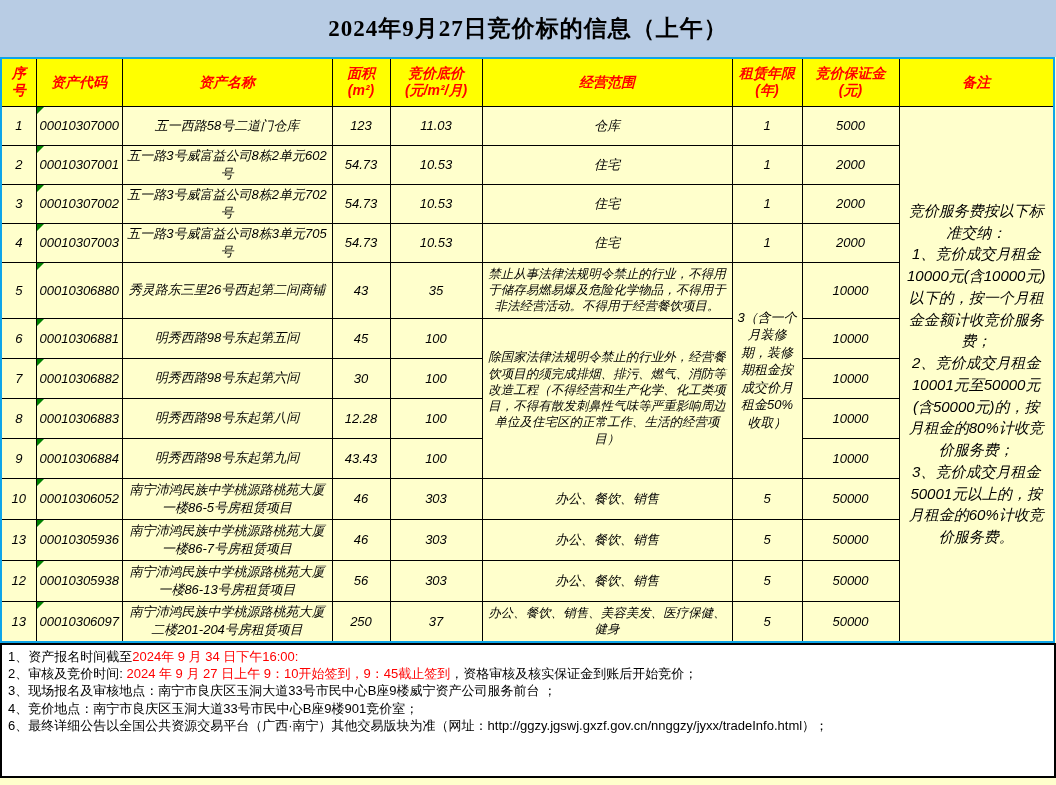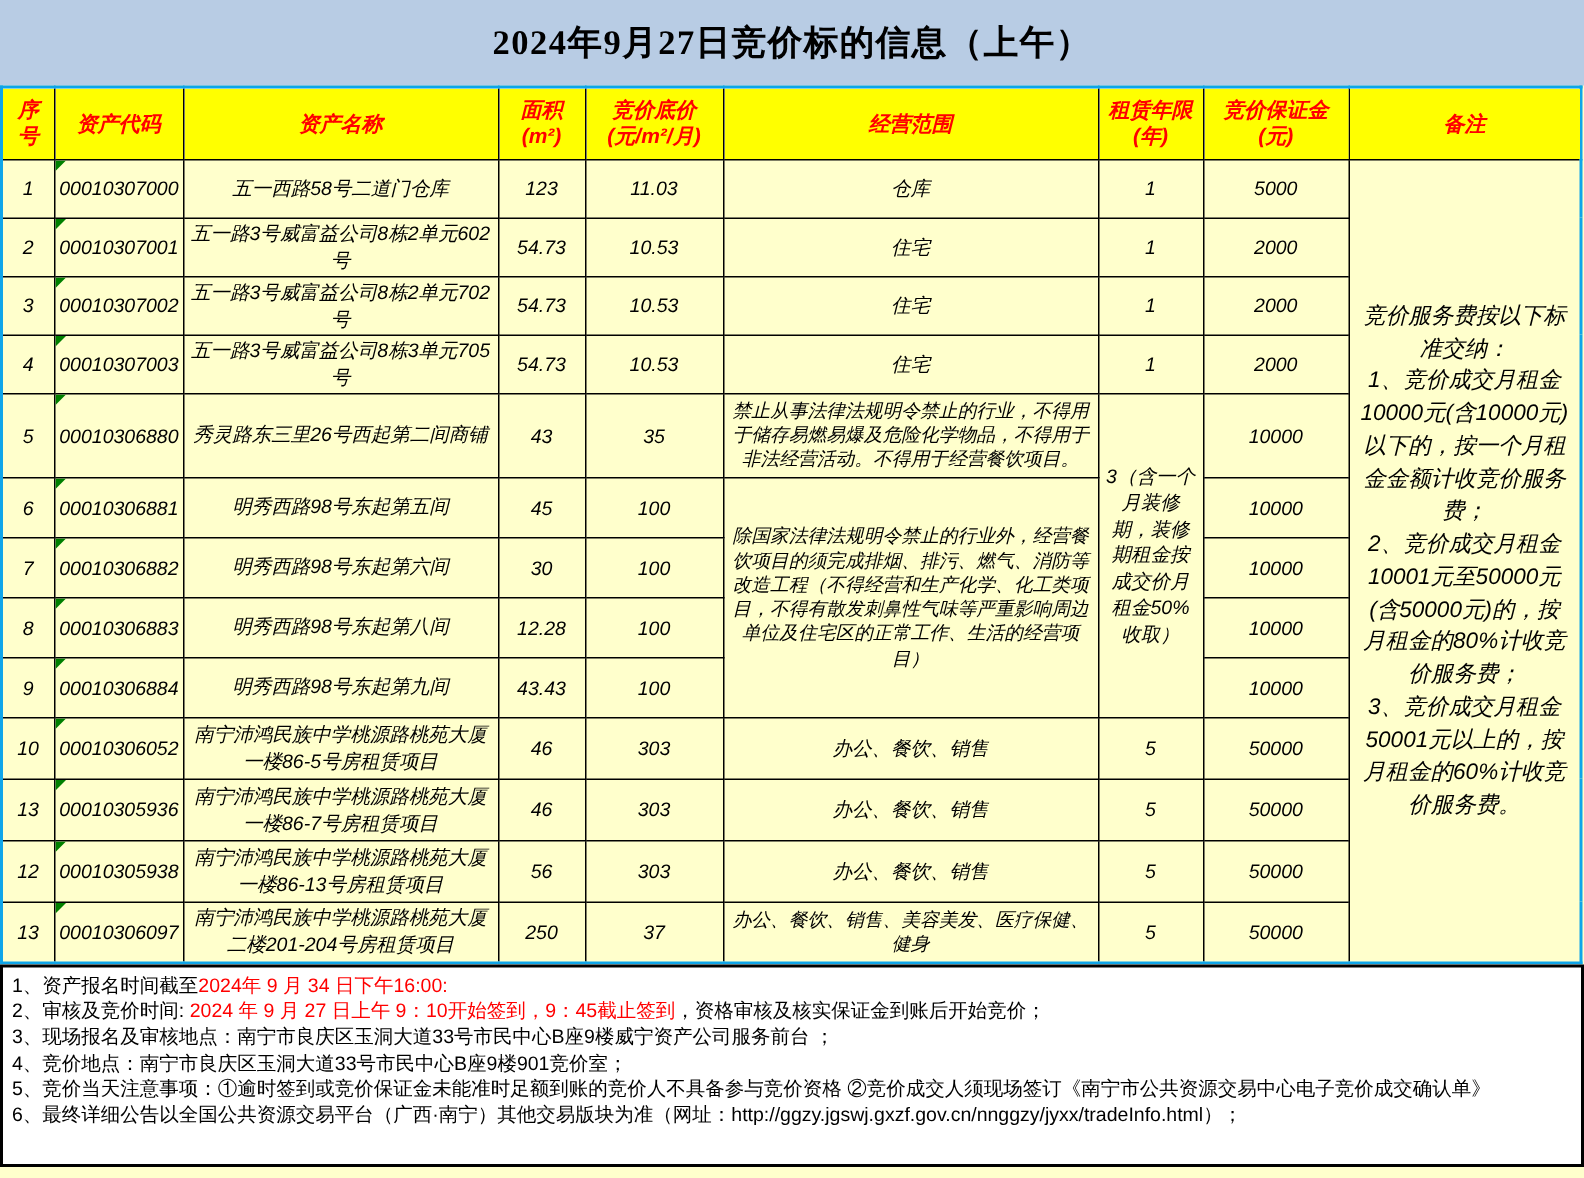--- a/index.html
+++ b/index.html
@@ -234,17 +234,16 @@
         <td>50000</td>
       </tr>
     </tbody>
   </table>
 
   <div class="notes-box">
     <p><span>1、资产报名时间截至</span><span class="red">2024年 9 月 34 日下午16:00:</span></p>
     <p><span>2、审核及竞价时间: </span><span class="red">2024 年 9 月 27 日上午 9：10开始签到，9：45截止签到</span><span>，资格审核及核实保证金到账后开始竞价；</span></p>
     <p>3、现场报名及审核地点：南宁市良庆区玉洞大道33号市民中心B座9楼威宁资产公司服务前台 ；</p>
     <p>4、竞价地点：南宁市良庆区玉洞大道33号市民中心B座9楼901竞价室；</p>
-    <p>5、竞价当天注意事项：①逾时签到或竞价保证金未能准时足额到账的竞价人不具备参与竞价资格 ②竞价成交人须现场签订《南宁市公共资源交易中心电子竞价成交确认单》</p>
     <p>6、最终详细公告以全国公共资源交易平台（广西·南宁）其他交易版块为准（网址：http://ggzy.jgswj.gxzf.gov.cn/nnggzy/jyxx/tradeInfo.html）；</p>
   </div>
 
 </div>
 
 </body></html>

